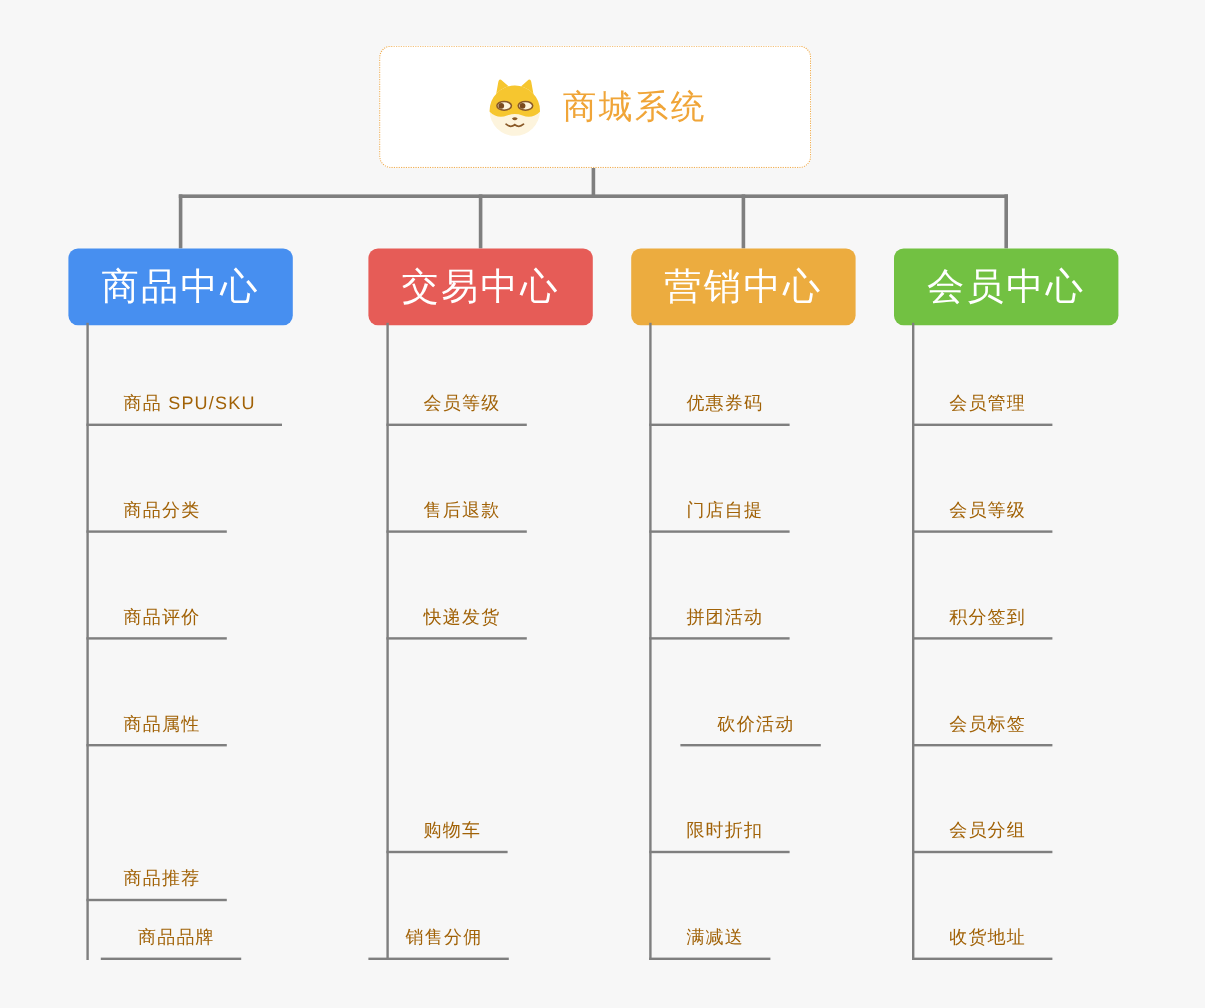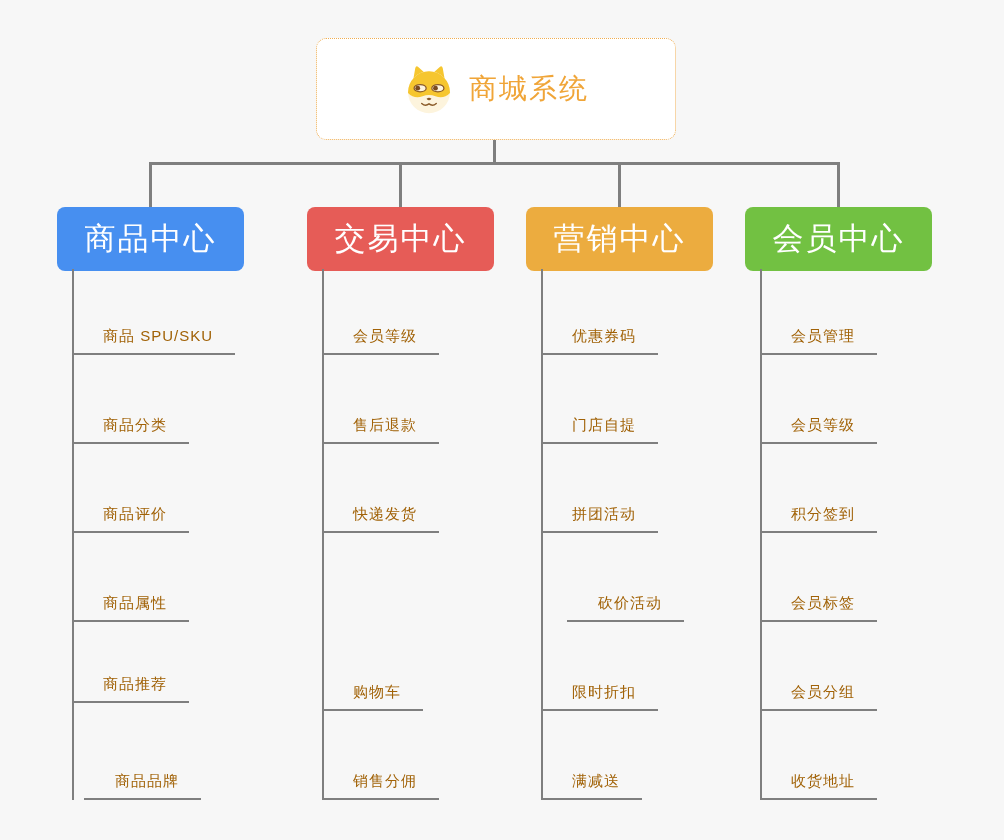--- a/index.html
+++ b/index.html
@@ -106,21 +106,21 @@
     </div>
     <div class="leaf" style="left: 72px; top: 409px; border-bottom-color: rgb(127, 127, 127);">
       <span>商品分类</span>
     </div>
     <div class="leaf" style="left: 72px; top: 498px; border-bottom-color: rgb(127, 127, 127);">
       <span>商品评价</span>
     </div>
     <div class="leaf" style="left: 72px; top: 587px; border-bottom-color: rgb(127, 127, 127);">
       <span>商品属性</span>
     </div>
-    <div class="leaf" style="left: 72px; top: 668px; border-bottom-color: rgb(127, 127, 127); align-items: flex-end;">
+    <div class="leaf" style="left: 72px; top: 716px; border-bottom-color: rgb(127, 127, 127); align-items: flex-end;">
       <span>商品推荐</span>
     </div>
     <div class="leaf" style="left: 84px; top: 765px; border-bottom-color: rgb(127, 127, 127); font-family: Liberation Mono, monospace;">
       <span>商品品牌</span>
     </div>
     <div class="line" style="left: 399px; top: 162px; width: 3px; height: 45px; background: rgb(127, 127, 127);"></div>
     <div class="branch-box" style="left: 307px; background: rgb(230, 92, 87);">
       <span>交易中心</span>
     </div>
     <div class="line" style="left: 322px; top: 269px; width: 2px; height: 531px; background: rgb(127, 127, 127);"></div>
@@ -129,21 +129,21 @@
     </div>
     <div class="leaf" style="left: 322px; top: 409px; border-bottom-color: rgb(127, 127, 127); text-align: right;">
       <span>售后退款</span>
     </div>
     <div class="leaf" style="left: 322px; top: 498px; border-bottom-color: rgb(127, 127, 127); text-align: center;">
       <span>快递发货</span>
     </div>
     <div class="leaf" style="left: 322px; top: 676px; border-bottom-color: rgb(127, 127, 127);">
       <span>购物车</span>
     </div>
-    <div class="leaf" style="left: 322px; top: 765px; border-bottom-color: rgb(127, 127, 127); text-align: center;">
+    <div class="leaf" style="left: 307px; top: 765px; border-bottom-color: rgb(127, 127, 127); text-align: center;">
       <span>销售分佣</span>
     </div>
     <div class="line" style="left: 618px; top: 162px; width: 3px; height: 45px; background: rgb(127, 127, 127);"></div>
     <div class="branch-box" style="left: 526px; background: rgb(236, 172, 63);">
       <span>营销中心</span>
     </div>
     <div class="line" style="left: 541px; top: 269px; width: 2px; height: 531px; background: rgb(127, 127, 127);"></div>
     <div class="leaf" style="left: 541px; top: 320px; border-bottom-color: rgb(127, 127, 127);">
       <span>优惠券码</span>
     </div>

